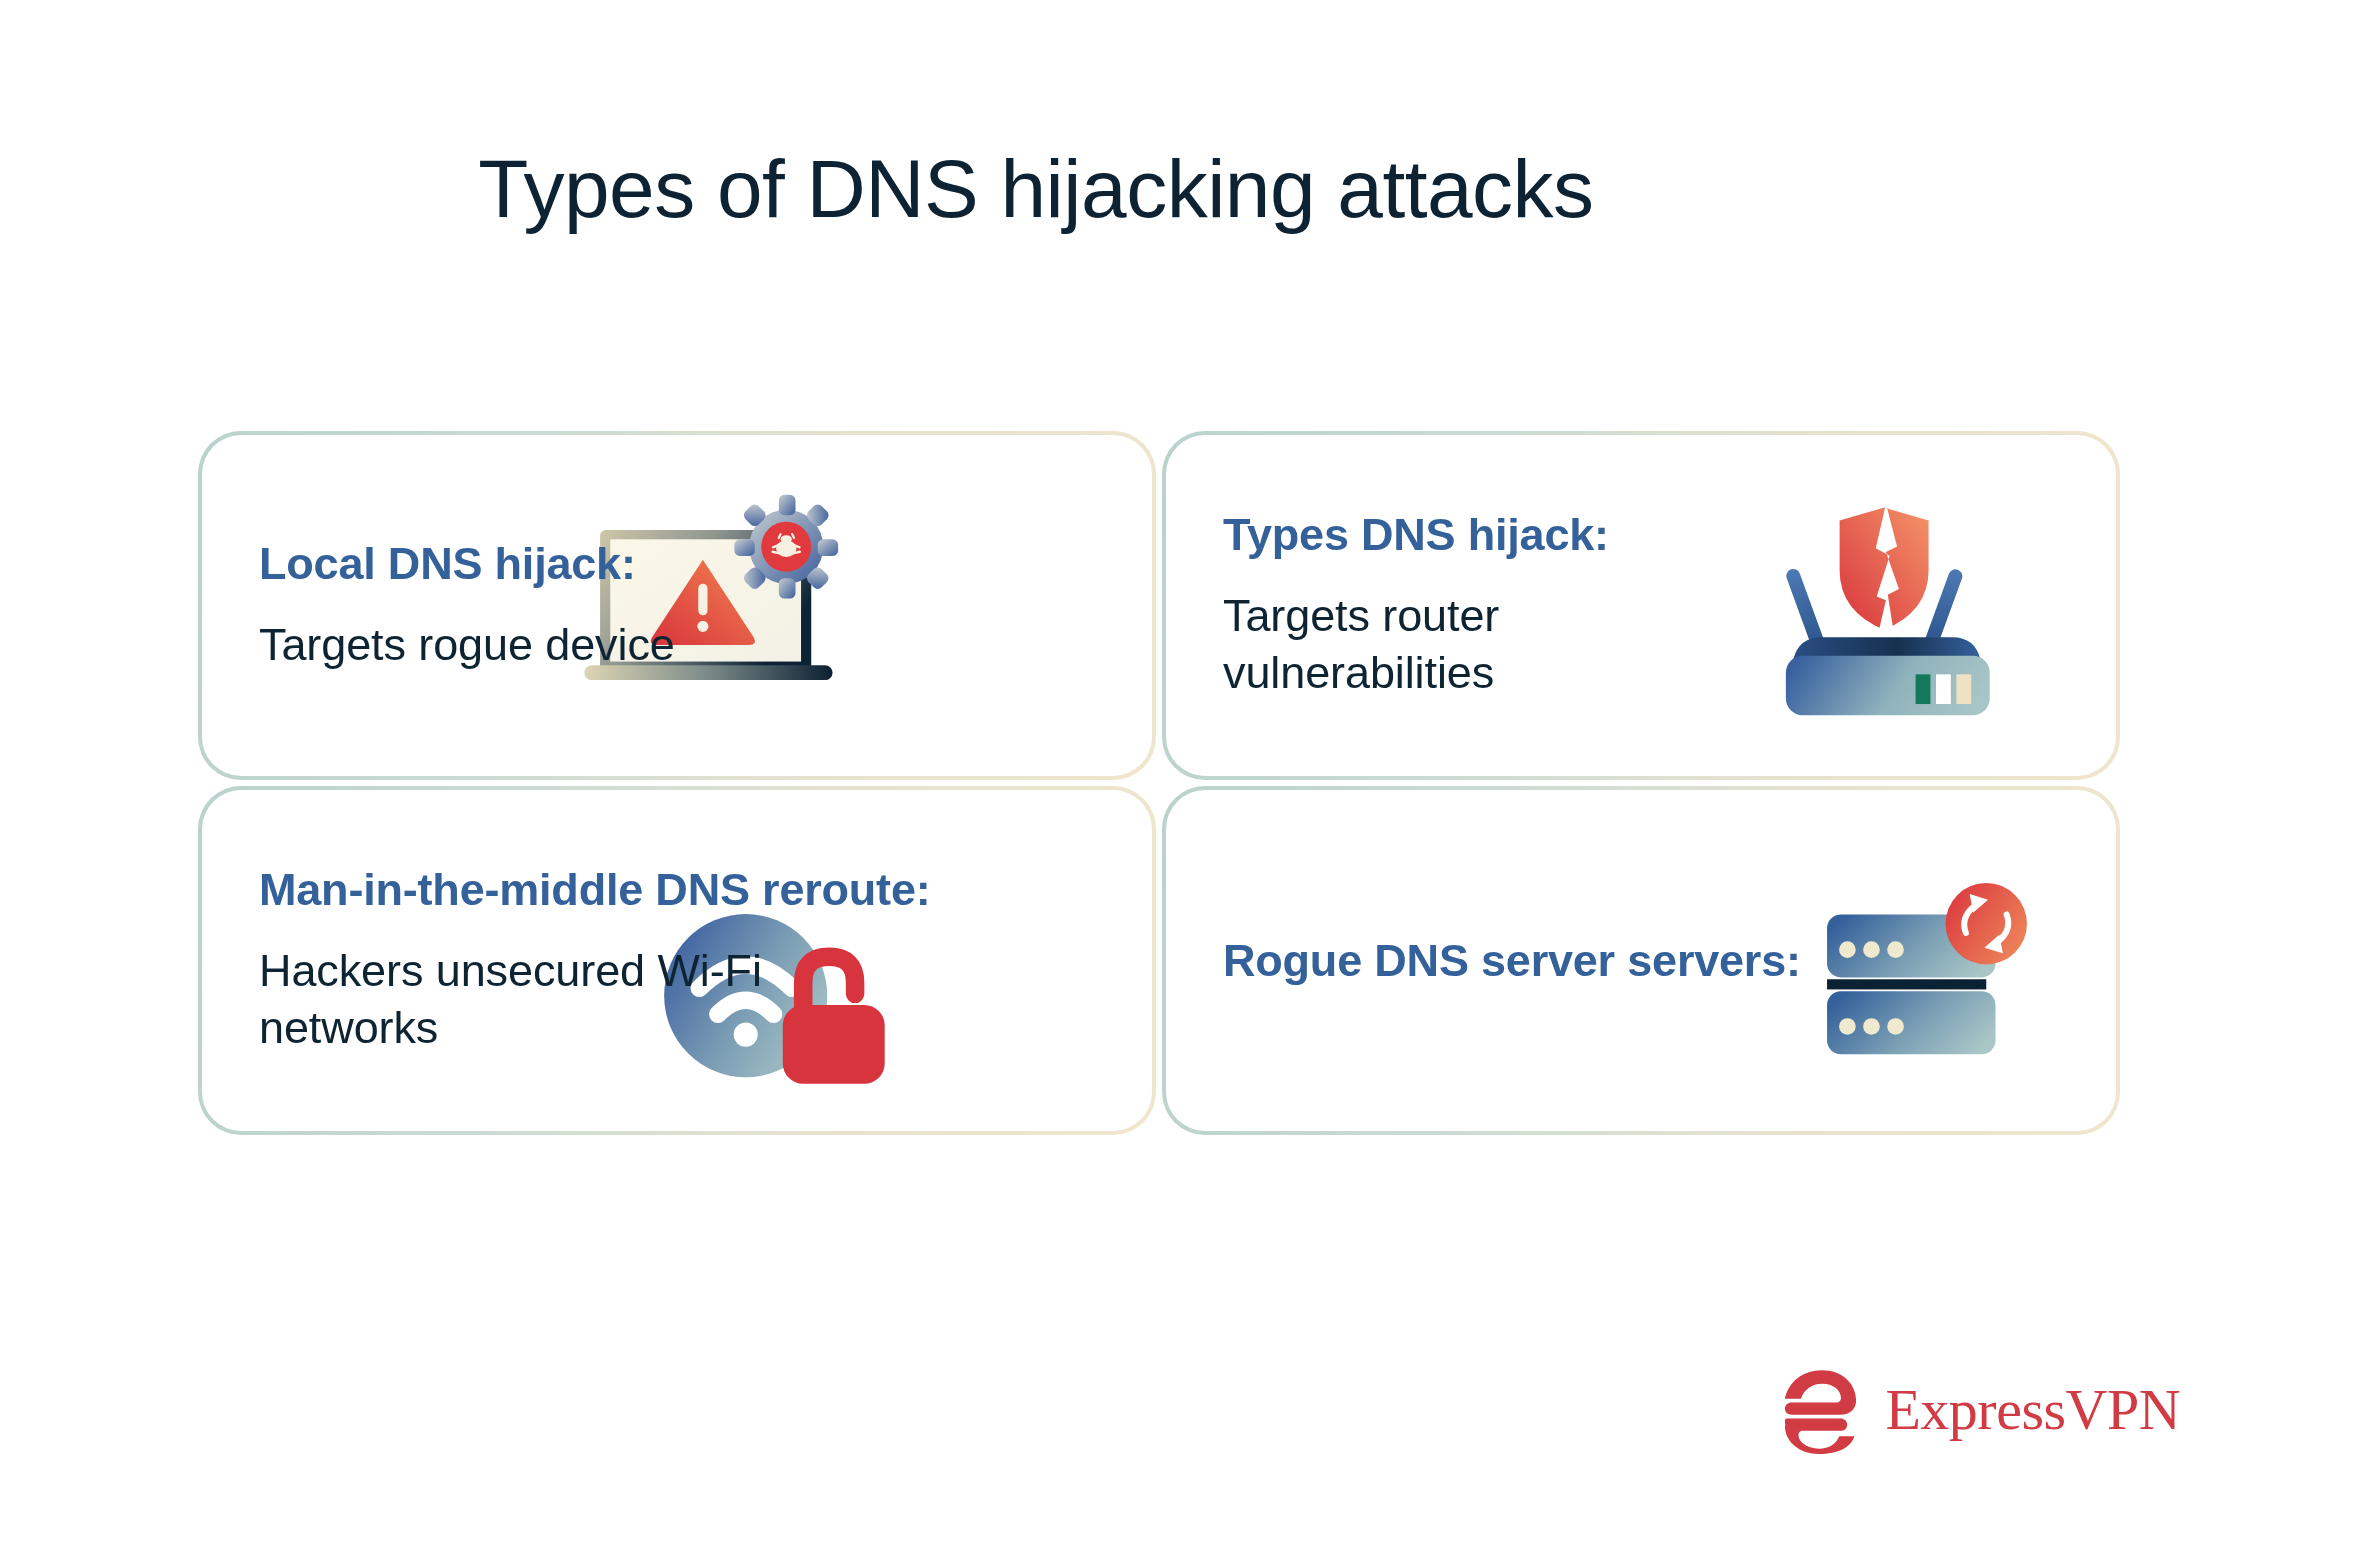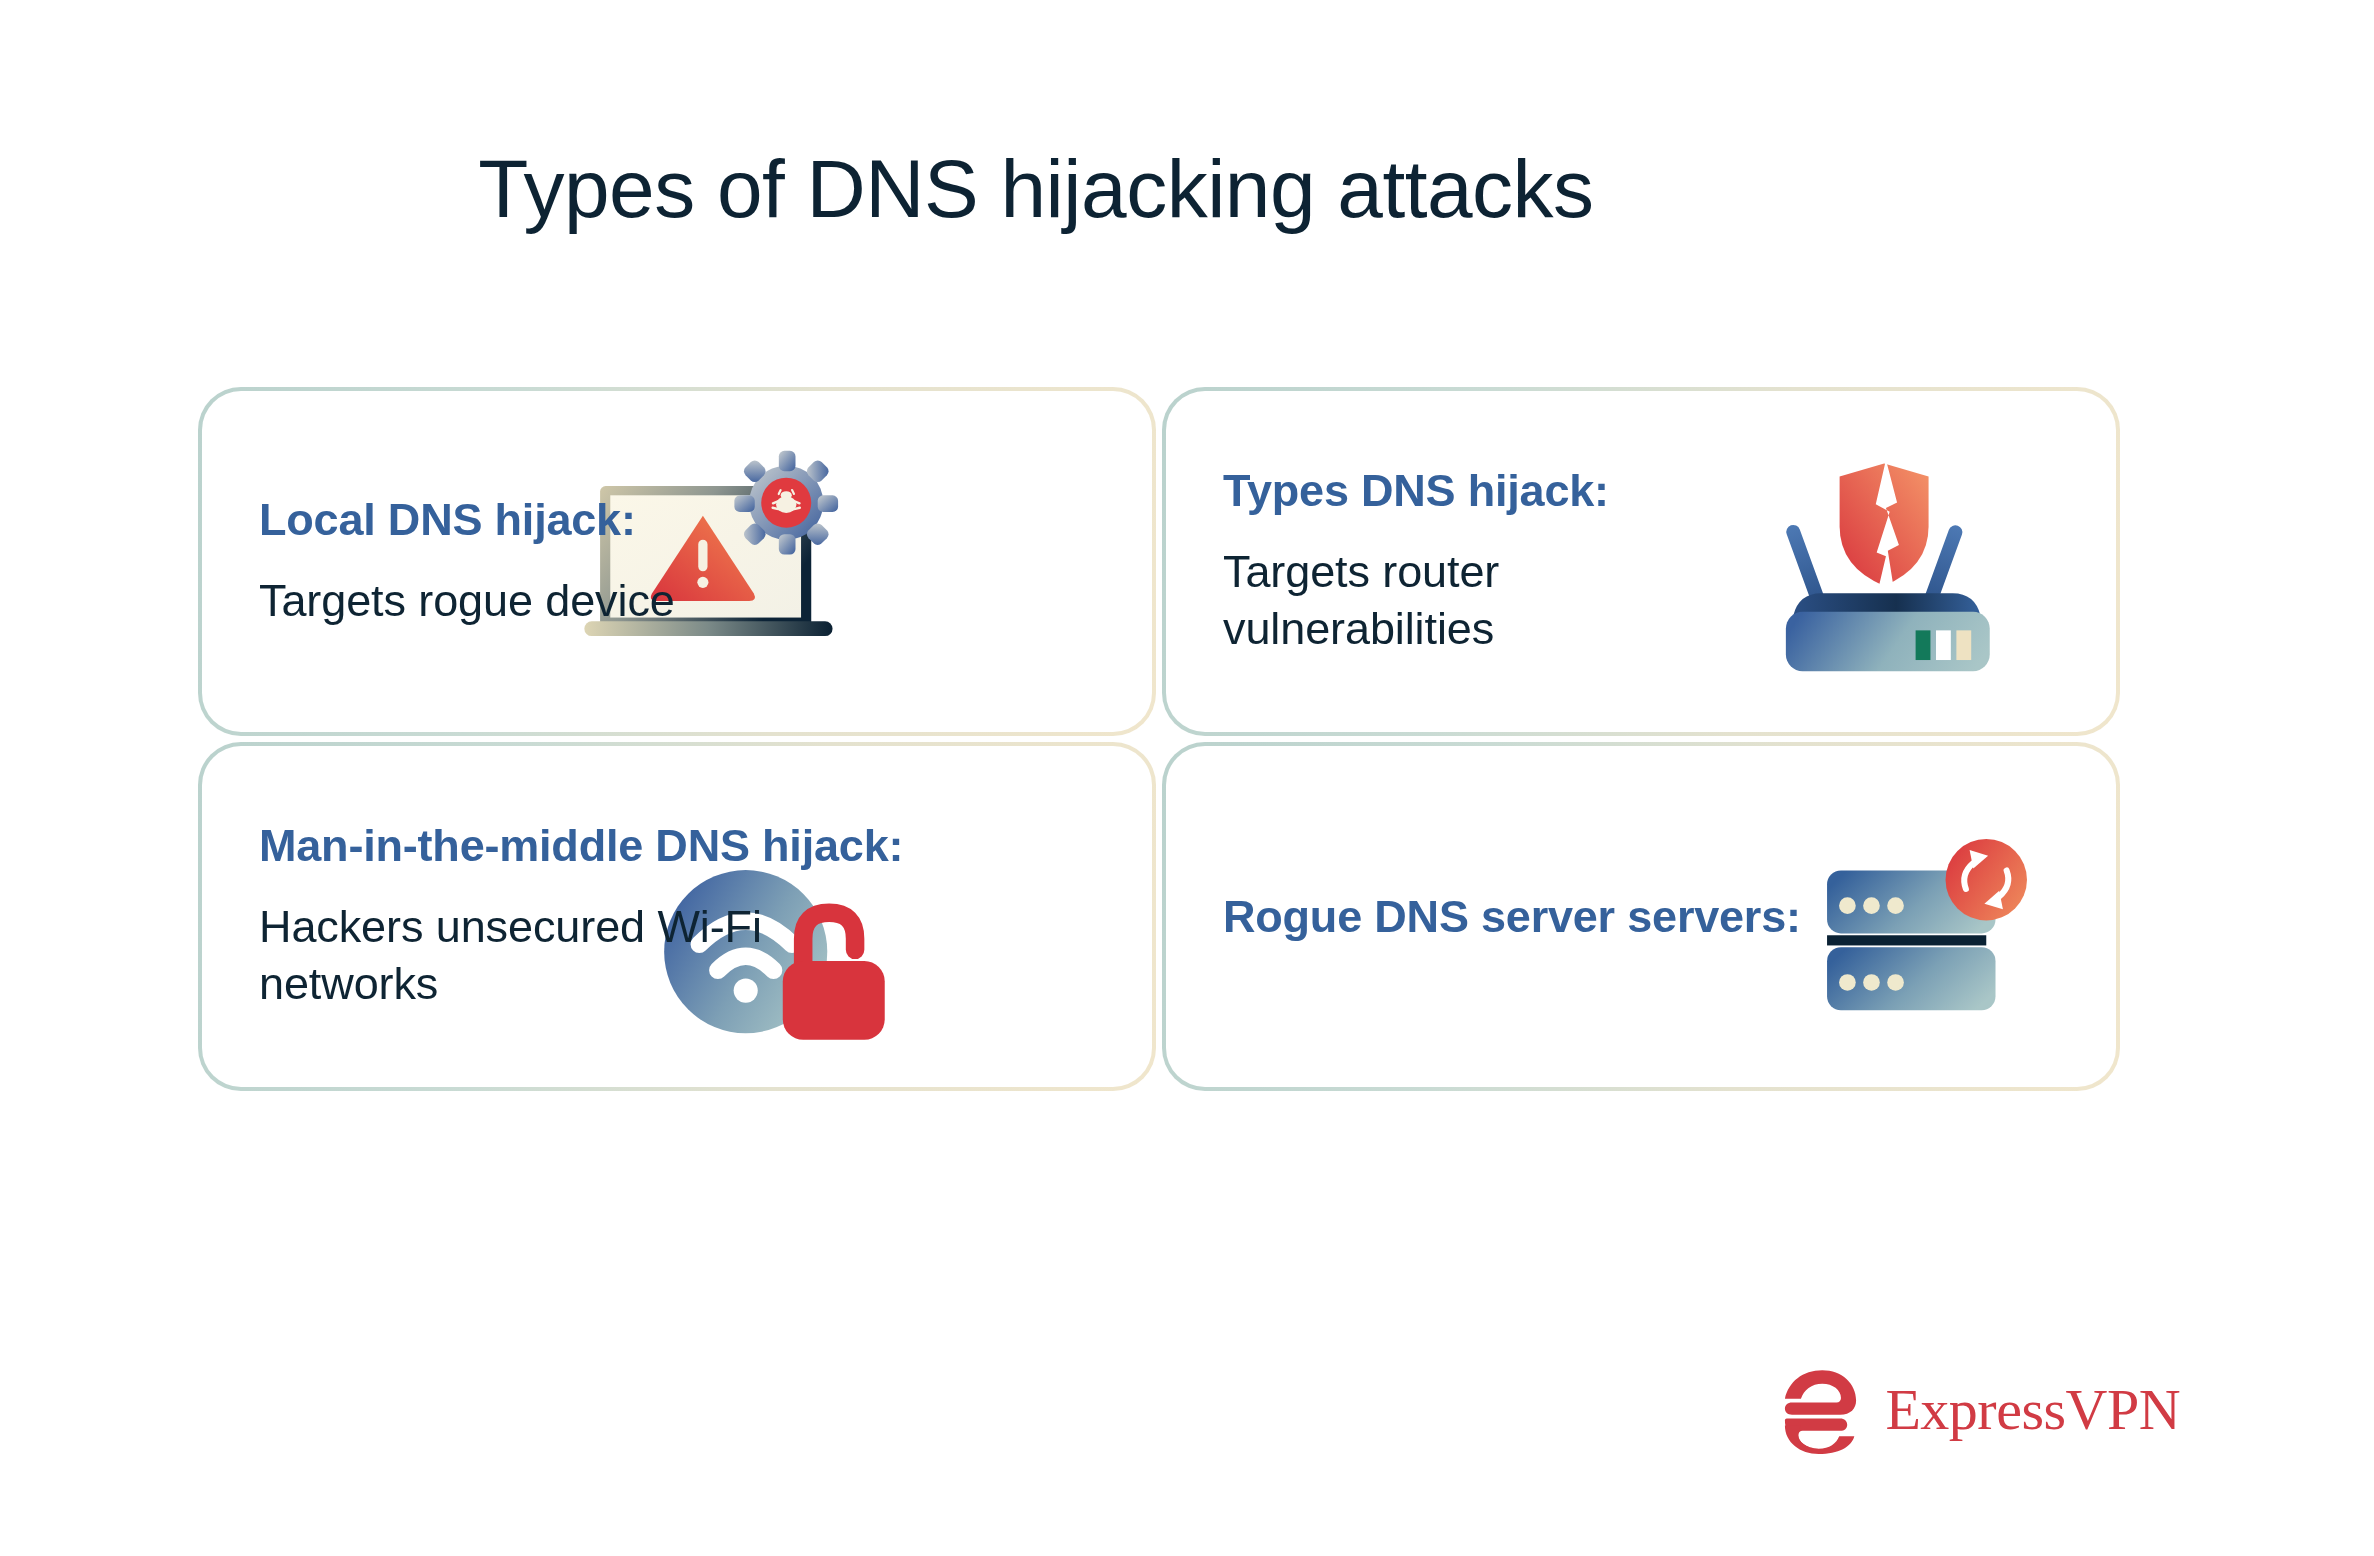--- a/index.html
+++ b/index.html
@@ -29,21 +29,21 @@
     font-size: 82px;
     font-weight: 400;
     letter-spacing: -0.5px;
     color: #0d2333;
     line-height: 1.1;
   }
 
   
   .grid {
     position: absolute;
-    top: 387px;
+    top: 431px;
     left: 198px;
     width: 2008px;
     display: grid;
     grid-template-columns: 958px 958px;
     grid-template-rows: 349px 349px;
     column-gap: 92px;
     row-gap: 96px;
     gap: 6px;
   }
 
@@ -235,21 +235,21 @@
         <rect x="2" y="166" width="220" height="64" rx="18" fill="url(#routerBody)"></rect>
 
         <rect x="142" y="186" width="16" height="32" fill="#13795a"></rect>
         <rect x="164" y="186" width="16" height="32" fill="#ffffff"></rect>
         <rect x="186" y="186" width="16" height="32" fill="#eee2c2"></rect>
       </svg>
     </div>
 
     <div class="card">
       <div class="card-text">
-        <div class="card-heading">Man-in-the-middle DNS hijack:</div>
+        <div class="card-heading">Man-in-the-middle DNS reroute:</div>
         <div class="card-body">Hackers unsecured Wi-Fi networks</div>
       </div>
       <svg class="card-icon icon-wifi" viewBox="0 0 250 205">
         <defs>
           <linearGradient id="wifiCircle" x1="0" y1="0.2" x2="1" y2="0.8">
             <stop offset="0" stop-color="#3c60a0"></stop>
             <stop offset="0.55" stop-color="#7d9fb5"></stop>
             <stop offset="1" stop-color="#a9c6c7"></stop>
           </linearGradient>
         </defs>

